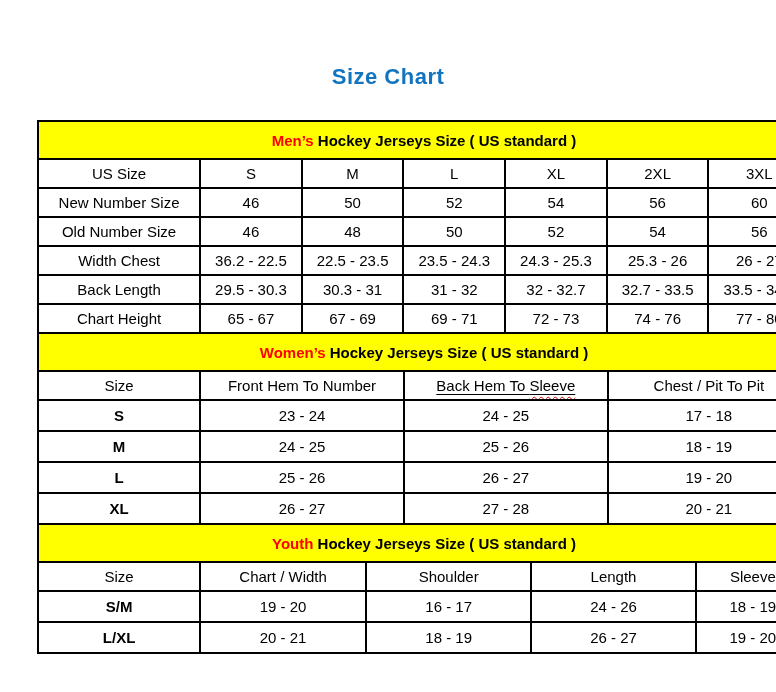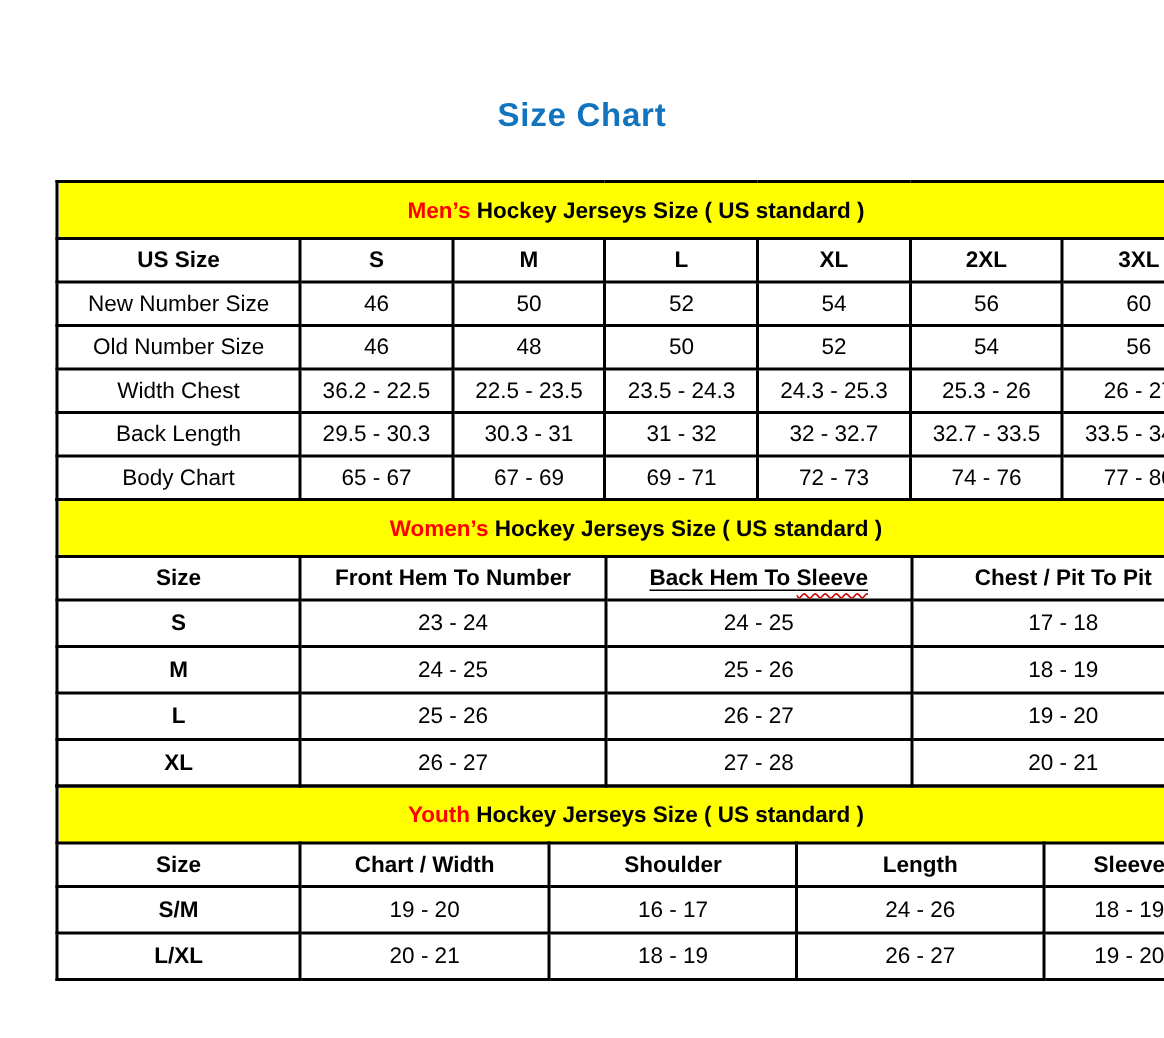--- a/index.html
+++ b/index.html
@@ -47,21 +47,21 @@
     overflow: hidden;
     white-space: nowrap;
   }
   .band-cell {
     background: #FFFF00;
     font-size: 17px;
     font-weight: bold;
     height: 36px;
   }
   .band-cell .hl { color: #FF0000; }
-  tr.hdr th { font-weight: bold; height: 27px; }
+  tr.hdr th { font-weight: normal; height: 27px; }
   tr.data td { height: 27px; font-weight: normal; }
   tr.data td.rl-bold { font-weight: bold; }
   tr.data.tall td { height: 29px; }
   .u-black {
     text-decoration: underline;
     text-decoration-thickness: 1px;
     text-underline-offset: 3px;
   }
   .misspell {
     text-decoration: underline wavy #CC0000;
@@ -131,21 +131,21 @@
       <tr class="data">
         <td>Back Length</td>
         <td>29.5 - 30.3</td>
         <td>30.3 - 31</td>
         <td>31 - 32</td>
         <td>32 - 32.7</td>
         <td>32.7 - 33.5</td>
         <td>33.5 - 34.6</td>
       </tr>
       <tr class="data">
-        <td>Body Chart</td>
+        <td>Chart Height</td>
         <td>65 - 67</td>
         <td>67 - 69</td>
         <td>69 - 71</td>
         <td>72 - 73</td>
         <td>74 - 76</td>
         <td>77 - 80</td>
       </tr>
     </tbody>
       </table>
 

